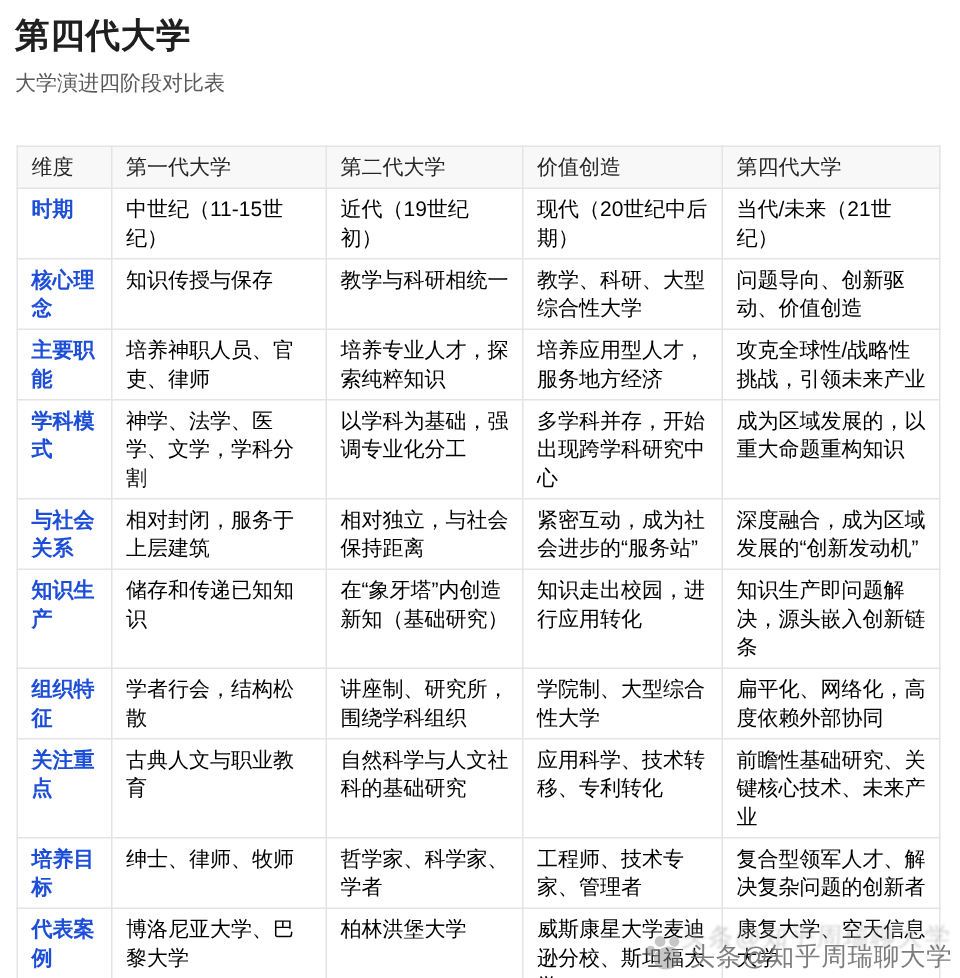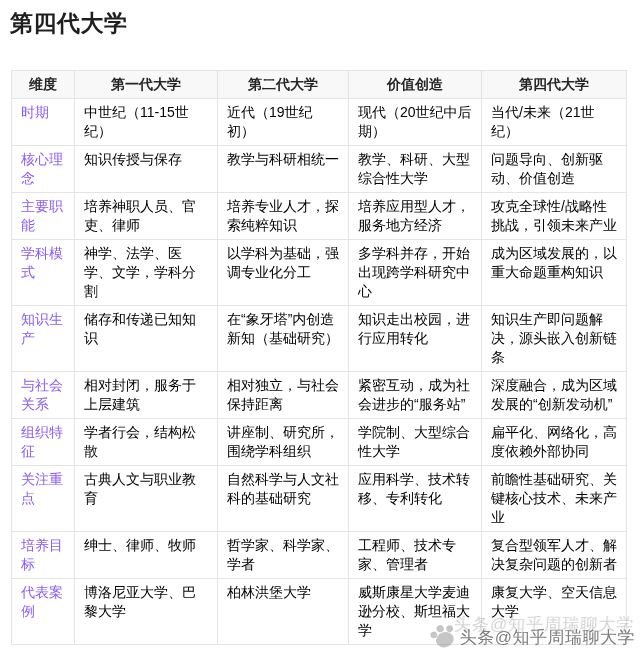--- a/index.html
+++ b/index.html
@@ -48,26 +48,25 @@
     border: 1px solid #e4e4e4;
     padding: 4px 9px;
     text-align: left;
     vertical-align: top;
     line-height: 19px;
     word-break: break-all;
   }
   table.cmp th {
     background: #f8f8f8;
     color: #262626;
+    font-weight: 400;
+  }
+  table.cmp td.label {
+    color: #1d4ed8;
     font-weight: 700;
-    text-align: center;
-  }
-  table.cmp td.label {
-    color: #8b5cf6;
-    font-weight: 400;
   }
   table.cmp td { color: #000000; }
 
   .watermark {
     position: absolute;
     right: 5px;
     bottom: 3px;
     height: 36px;
     display: flex;
     align-items: flex-end;
@@ -98,20 +97,21 @@
     line-height: 22px;
   }
 </style>
 </head>
 <body>
 
 <div class="page">
 
   <h1 class="title">第四代大学</h1>
 
+  <p class="subtitle">大学演进四阶段对比表</p>
 
   <table class="cmp">
     <colgroup>
       <col class="c0">
         <col class="c1">
         <col class="c2">
         <col class="c3">
         <col class="c4">
     </colgroup>
     <thead>
@@ -146,32 +146,32 @@
           <td>攻克全球性/战略性挑战，引领未来产业</td>
         </tr>
         <tr>
           <td class="label">学科模式</td>
           <td>神学、法学、医学、文学，学科分割</td>
           <td>以学科为基础，强调专业化分工</td>
           <td>多学科并存，开始出现跨学科研究中心</td>
           <td>成为区域发展的，以重大命题重构知识</td>
         </tr>
         <tr>
+          <td class="label">与社会关系</td>
+          <td>相对封闭，服务于上层建筑</td>
+          <td>相对独立，与社会保持距离</td>
+          <td>紧密互动，成为社会进步的“服务站”</td>
+          <td>深度融合，成为区域发展的“创新发动机”</td>
+        </tr>
+        <tr>
           <td class="label">知识生产</td>
           <td>储存和传递已知知识</td>
           <td>在“象牙塔”内创造新知（基础研究）</td>
           <td>知识走出校园，进行应用转化</td>
           <td>知识生产即问题解决，源头嵌入创新链条</td>
-        </tr>
-        <tr>
-          <td class="label">与社会关系</td>
-          <td>相对封闭，服务于上层建筑</td>
-          <td>相对独立，与社会保持距离</td>
-          <td>紧密互动，成为社会进步的“服务站”</td>
-          <td>深度融合，成为区域发展的“创新发动机”</td>
         </tr>
         <tr>
           <td class="label">组织特征</td>
           <td>学者行会，结构松散</td>
           <td>讲座制、研究所，围绕学科组织</td>
           <td>学院制、大型综合性大学</td>
           <td>扁平化、网络化，高度依赖外部协同</td>
         </tr>
         <tr>
           <td class="label">关注重点</td>

